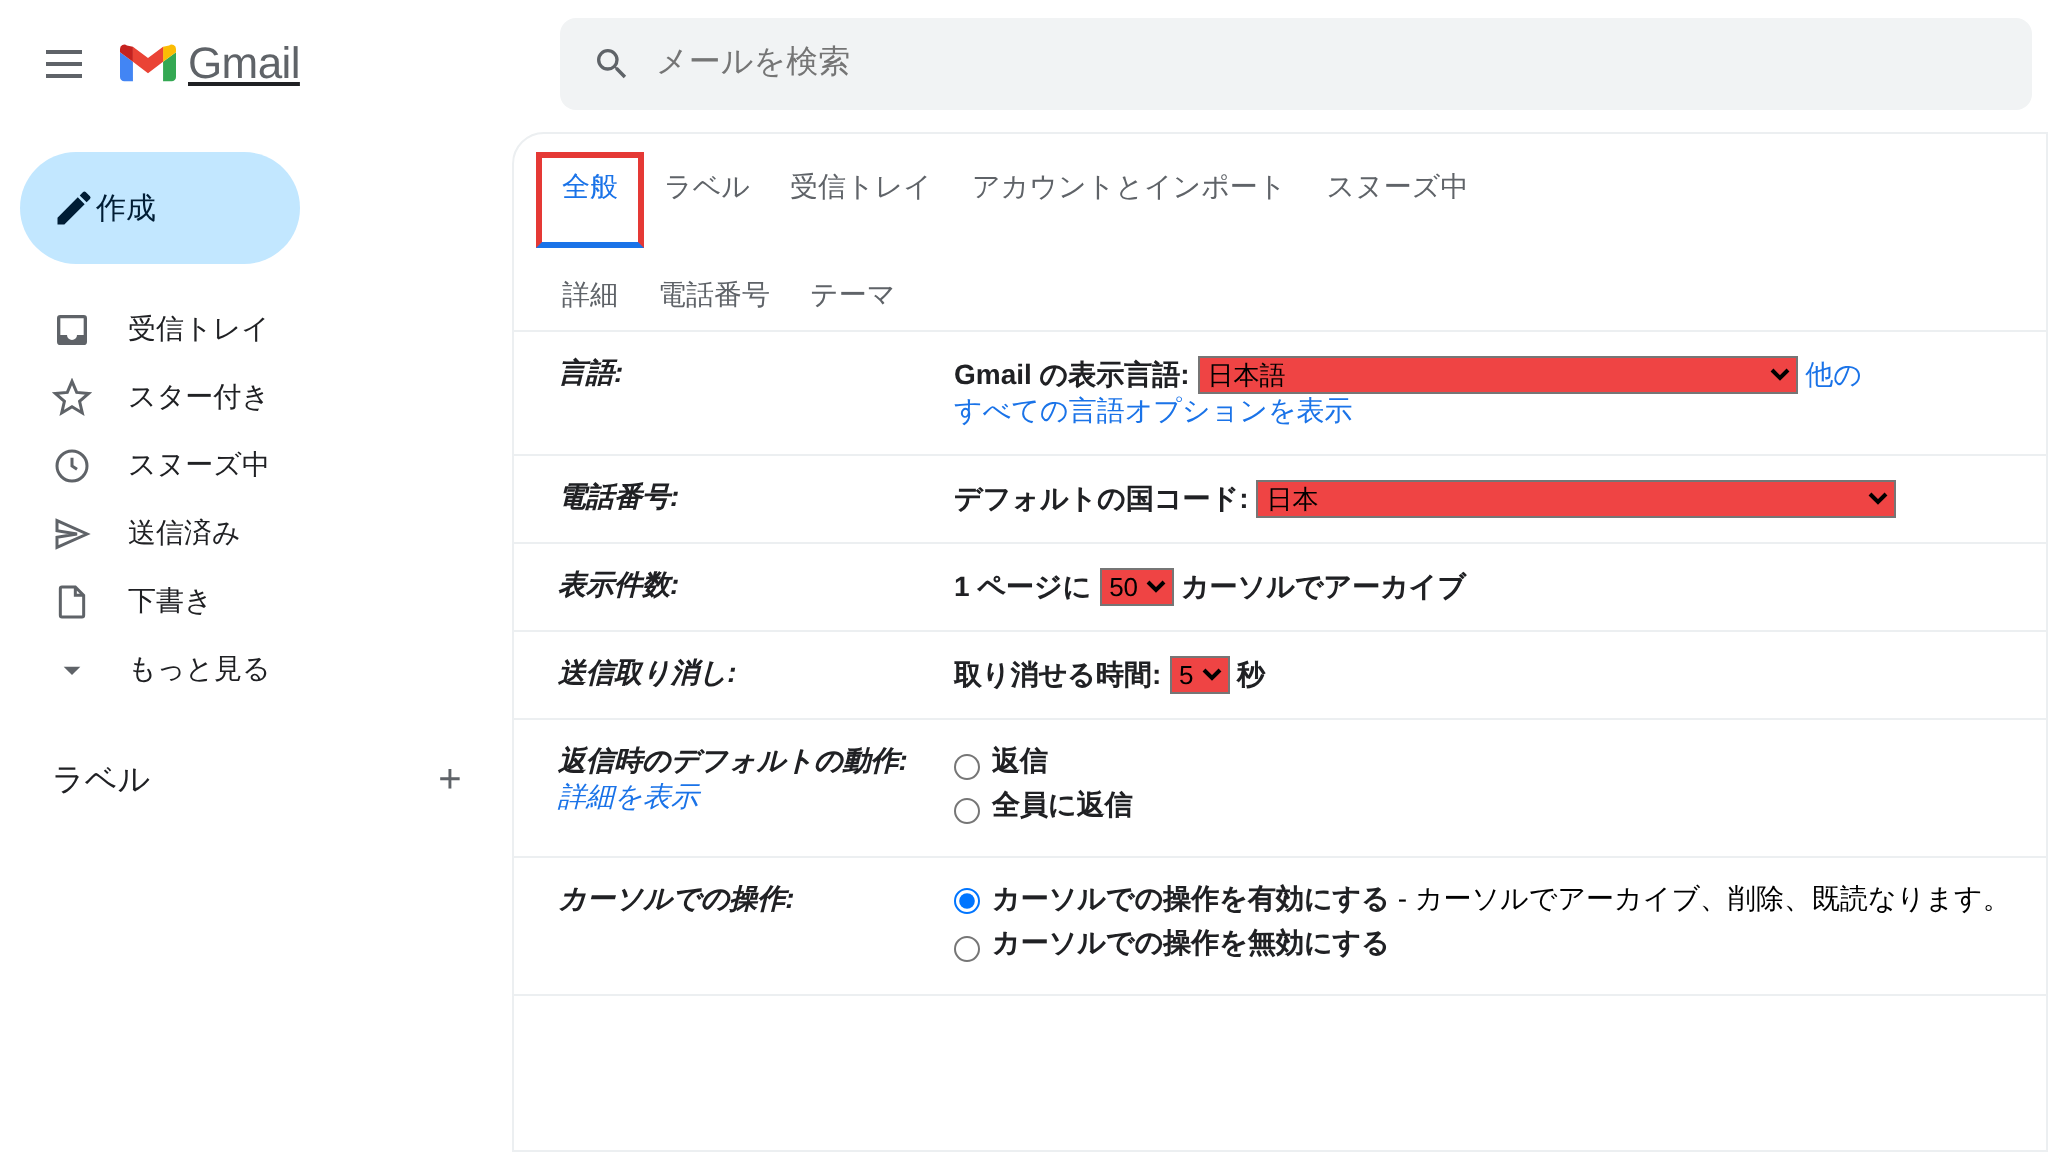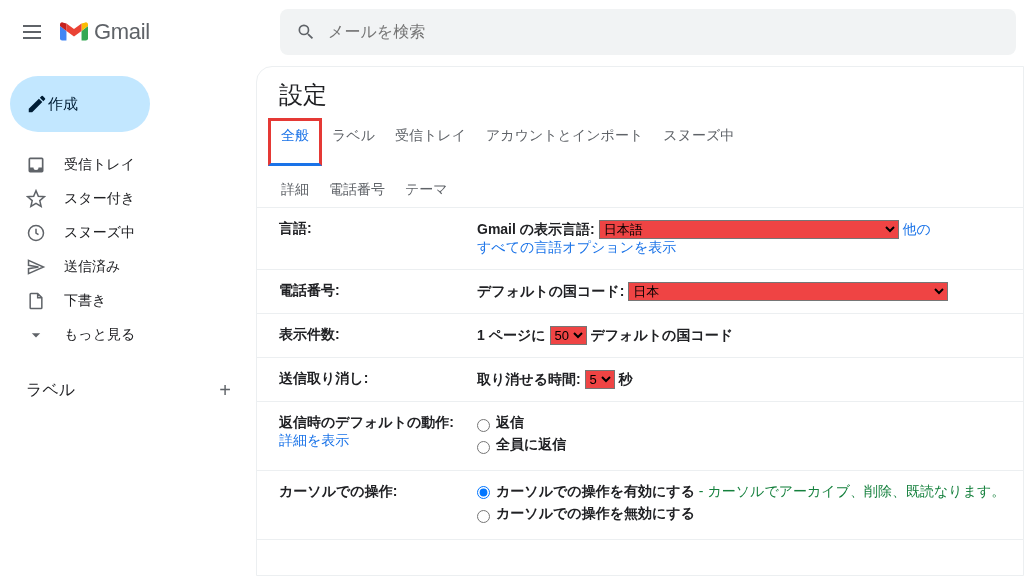--- a/index.html
+++ b/index.html
@@ -24,21 +24,21 @@
     width: 48px; height: 48px;
     border: none; background: transparent;
     display: flex; align-items: center; justify-content: center;
     cursor: pointer; border-radius: 50%;
   }
   .hamburger {
     width: 18px; height: 14px;
     display: flex; flex-direction: column; justify-content: space-between;
   }
   .hamburger span { display:block; height:2px; background:#5f6368; }
-  .logo-wrap { display: flex; align-items: center; margin-left: 4px; width: 190px; }
+  .logo-wrap { display: flex; align-items: center; margin-left: 4px; width: 190px; text-decoration: underline; }
   .logo-svg { width: 28px; height: 22px; }
   .logo-text { font-size: 22px; color:#5f6368; margin-left:6px; letter-spacing:-0.3px; }
   .search-bar {
     flex: 1;
     height: 46px;
     background: #f1f3f4;
     border-radius: 8px;
     display: flex; align-items: center;
     padding: 0 6px;
     margin-left: 30px;
@@ -126,31 +126,31 @@
     border-bottom: 3px solid #1a73e8;
     padding-bottom: 18px;
   }
   .highlight-box {
     border: 3px solid #e53935;
     margin: -3px 0 -3px -3px;
   }
   .settings-table { width:100%; border-collapse: collapse; }
   .settings-table tr { border-bottom: 1px solid #eceff1; }
   .settings-table td { padding: 12px 10px; vertical-align: top; font-size:14px; }
-  .settings-table td.label-col { width: 210px; font-weight: bold; padding-left: 22px; }
+  .settings-table td.label-col { width: 210px; font-weight: bold; padding-left: 22px; font-style: italic; }
   .link { color:#1a73e8; cursor:pointer; }
   select.inline {
     font-size: 13px;
     border: 1px solid #767676;
     background: #ef4444;
   }
   .radio-row { display:flex; align-items:flex-end; gap:6px; margin-bottom:4px; }
   .radio-row input { margin:0; }
   .bold { font-weight: bold; }
-  .hint { color:#15803d;margin-top:30px; }
+  .hint { color:#000000;margin-top:30px; }
 </style>
 </head>
 <body>
 
 <div class="header">
   <button class="menu-btn">
     <span class="hamburger">
         <span></span>
         <span></span>
         <span></span>
@@ -238,21 +238,20 @@
 
     <div class="labels-header">
       <span>ラベル</span>
       <button class="plus-btn">
         <span>+</span>
       </button>
     </div>
   </div>
 
   <div class="main">
-    <div class="settings-title">設定</div>
 
     <div class="tabs">
       <span class="tab active highlight-box">全般</span>
       <span class="tab">ラベル</span>
       <span class="tab">受信トレイ</span>
       <span class="tab">アカウントとインポート</span>
       <span class="tab">スヌーズ中</span>
       <div style="flex-basis:100%;height:0;"></div>
       <span class="tab">詳細</span>
       <span class="tab">電話番号</span>
@@ -282,21 +281,21 @@
           </select>
         </td>
       </tr>
       <tr>
         <td class="label-col">表示件数:</td>
         <td>
           <span class="bold">1 ページに</span>
           <select class="inline">
             <option>50</option>
           </select>
-          <span class="bold">デフォルトの国コード</span>
+          <span class="bold">カーソルでアーカイブ</span>
         </td>
       </tr>
       <tr>
         <td class="label-col">送信取り消し:</td>
         <td>
           <span class="bold">取り消せる時間:</span>
           <select class="inline">
             <option>5</option>
           </select>
           <span class="bold">秒</span>

